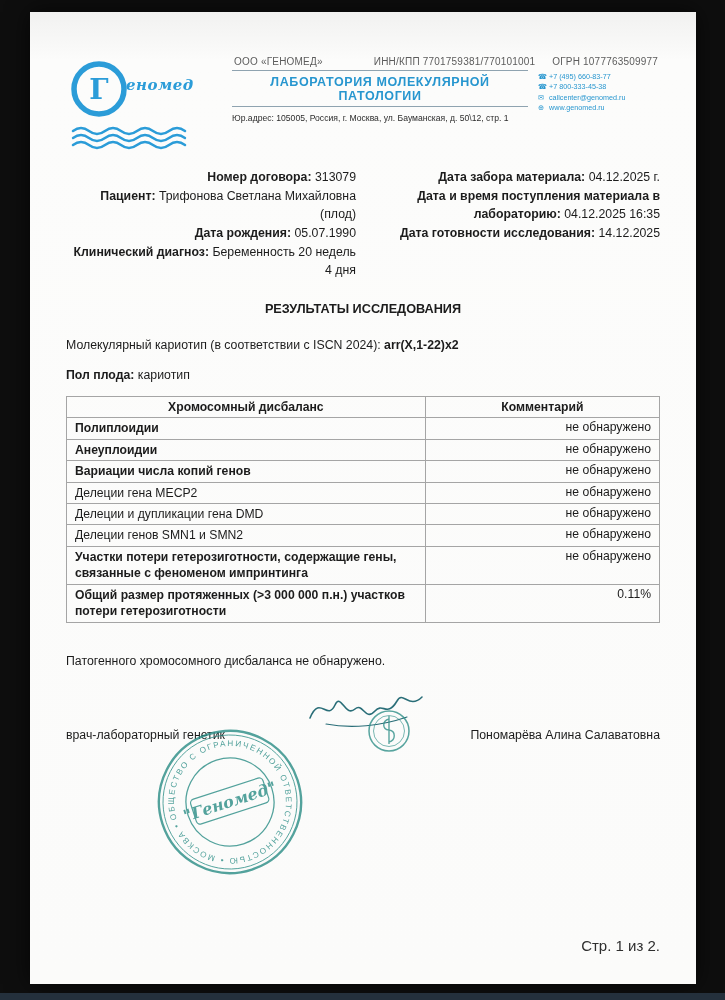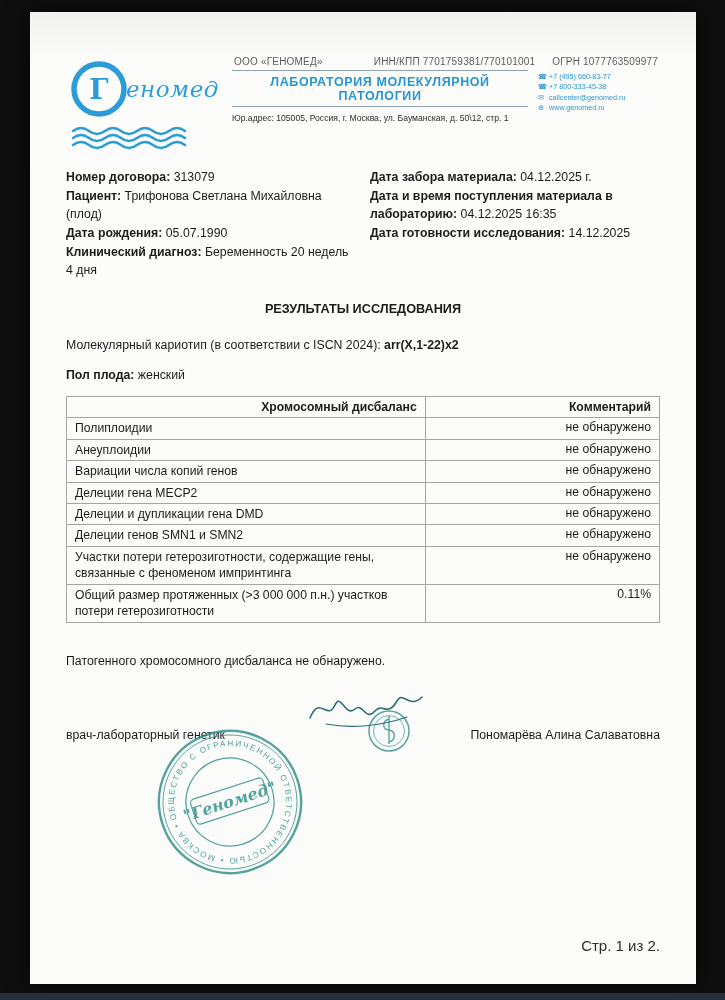--- a/index.html
+++ b/index.html
@@ -22,21 +22,21 @@
     padding:40px 36px 0 36px;
     color:#1c1c1c;
   }
   
   .header{ display:flex; gap:16px; align-items:flex-start; }
   .logo-block{ width:150px; flex:0 0 150px; padding-top:6px; }
   .logo-row{ position:relative; height:66px; }
   .logo-circle{ position:absolute; left:2px; top:0; }
   .logo-text{
     position:absolute; left:60px; top:18px;
-    font-size:23px; font-weight:normal; font-style:italic;
+    font-size:15px; font-weight:bold; font-style:italic;
     color:#2b9cd8; letter-spacing:.5px;
     font-family:"DejaVu Serif", serif;
   }
   .logo-waves{ margin-top:2px; margin-left:4px; display:block; }
   .header-right{ flex:1; padding-top:4px; }
   .top-row{
     display:flex; justify-content:space-between;
     font-size:10px; color:#5c5c5c; letter-spacing:.2px;
     padding:0 2px 3px 2px;
   }
@@ -51,41 +51,41 @@
   .address{ font-size:8.6px; color:#2c2c2c; margin-top:6px; }
   .contacts{ width:122px; flex:0 0 122px; font-size:7.2px; color:#2796cf; line-height:1.45; padding-top:2px; }
   .contact-line{ white-space:nowrap; }
   .contact-line .ci{ display:inline-block; width:11px; color:#2796cf; }
   
   .doc-title{ margin-top:26px; text-align:center; font-weight:bold; line-height:1.55; }
   .doc-title .t1{ font-size:13.5px; }
   .doc-title .t2, .doc-title .t3{ font-size:12.7px; }
   
   .info{ display:flex; gap:14px; margin-top:18px; font-size:12.3px; line-height:1.52; }
-  .info-col{ flex:1; }
+  .info-col{ flex:1;text-align:right; }
   .info-row b{ font-weight:bold; }
   
   .section-title{ margin-top:22px; text-align:center; font-weight:bold; font-size:12.7px; }
   .karyo{ margin-top:22px; font-size:12.3px; }
   .karyo b{ font-weight:bold; }
   .fetus-sex{ margin-top:16px; font-size:12.3px; }
   
   table.results-table{
     width:100%; border-collapse:collapse; margin-top:14px;
     font-size:12.2px;
   }
   table.results-table th, table.results-table td{
     border:1px solid #a5a5a5; padding:2px 8px; vertical-align:top;
   }
-  table.results-table th{ font-weight:bold; text-align:right; padding:3px 8px; }
+  table.results-table th{ font-weight:bold; text-align:center; padding:3px 8px; }
   table.results-table col.c1{ width:60.5%; }
   table.results-table col.c2{ width:39.5%; }
   td.cell-name{ text-align:left; line-height:1.35; }
   td.cell-comment{ text-align:right; }
-  tr.bold-row td.cell-name{ font-weight:normal; }
+  tr.bold-row td.cell-name{ font-weight:bold; }
   
   .conclusion{ margin-top:31px; font-size:12.3px; }
   
   .sign-area{ position:relative; margin-top:26px; height:210px; font-size:12.3px; }
   .sign-role{ position:absolute; left:0; top:34px; }
   .sign-name{ position:absolute; right:0; top:34px; }
   .sign-scribble{ position:absolute; left:238px; top:-8px; }
   .sign-emblem{ position:absolute; left:300px; top:14px; opacity:.8; }
   .stamp{ position:absolute; left:88px; top:32px; transform:rotate(-18deg); opacity:.82; }
   
@@ -160,21 +160,21 @@
 
   <div class="section-title">РЕЗУЛЬТАТЫ ИССЛЕДОВАНИЯ</div>
 
   <div class="karyo">
     <span>Молекулярный кариотип (в соответствии с ISCN 2024):</span>
     <b>arr(X,1-22)x2</b>
   </div>
 
   <div class="fetus-sex">
     <b>Пол плода:</b>
-    <span>женский</span>
+    <span>кариотип</span>
   </div>
 
   <table class="results-table">
     <colgroup>
         <col class="c1">
         <col class="c2">
       </colgroup>
     <thead>
       <tr>
         <th>Хромосомный дисбаланс</th>

